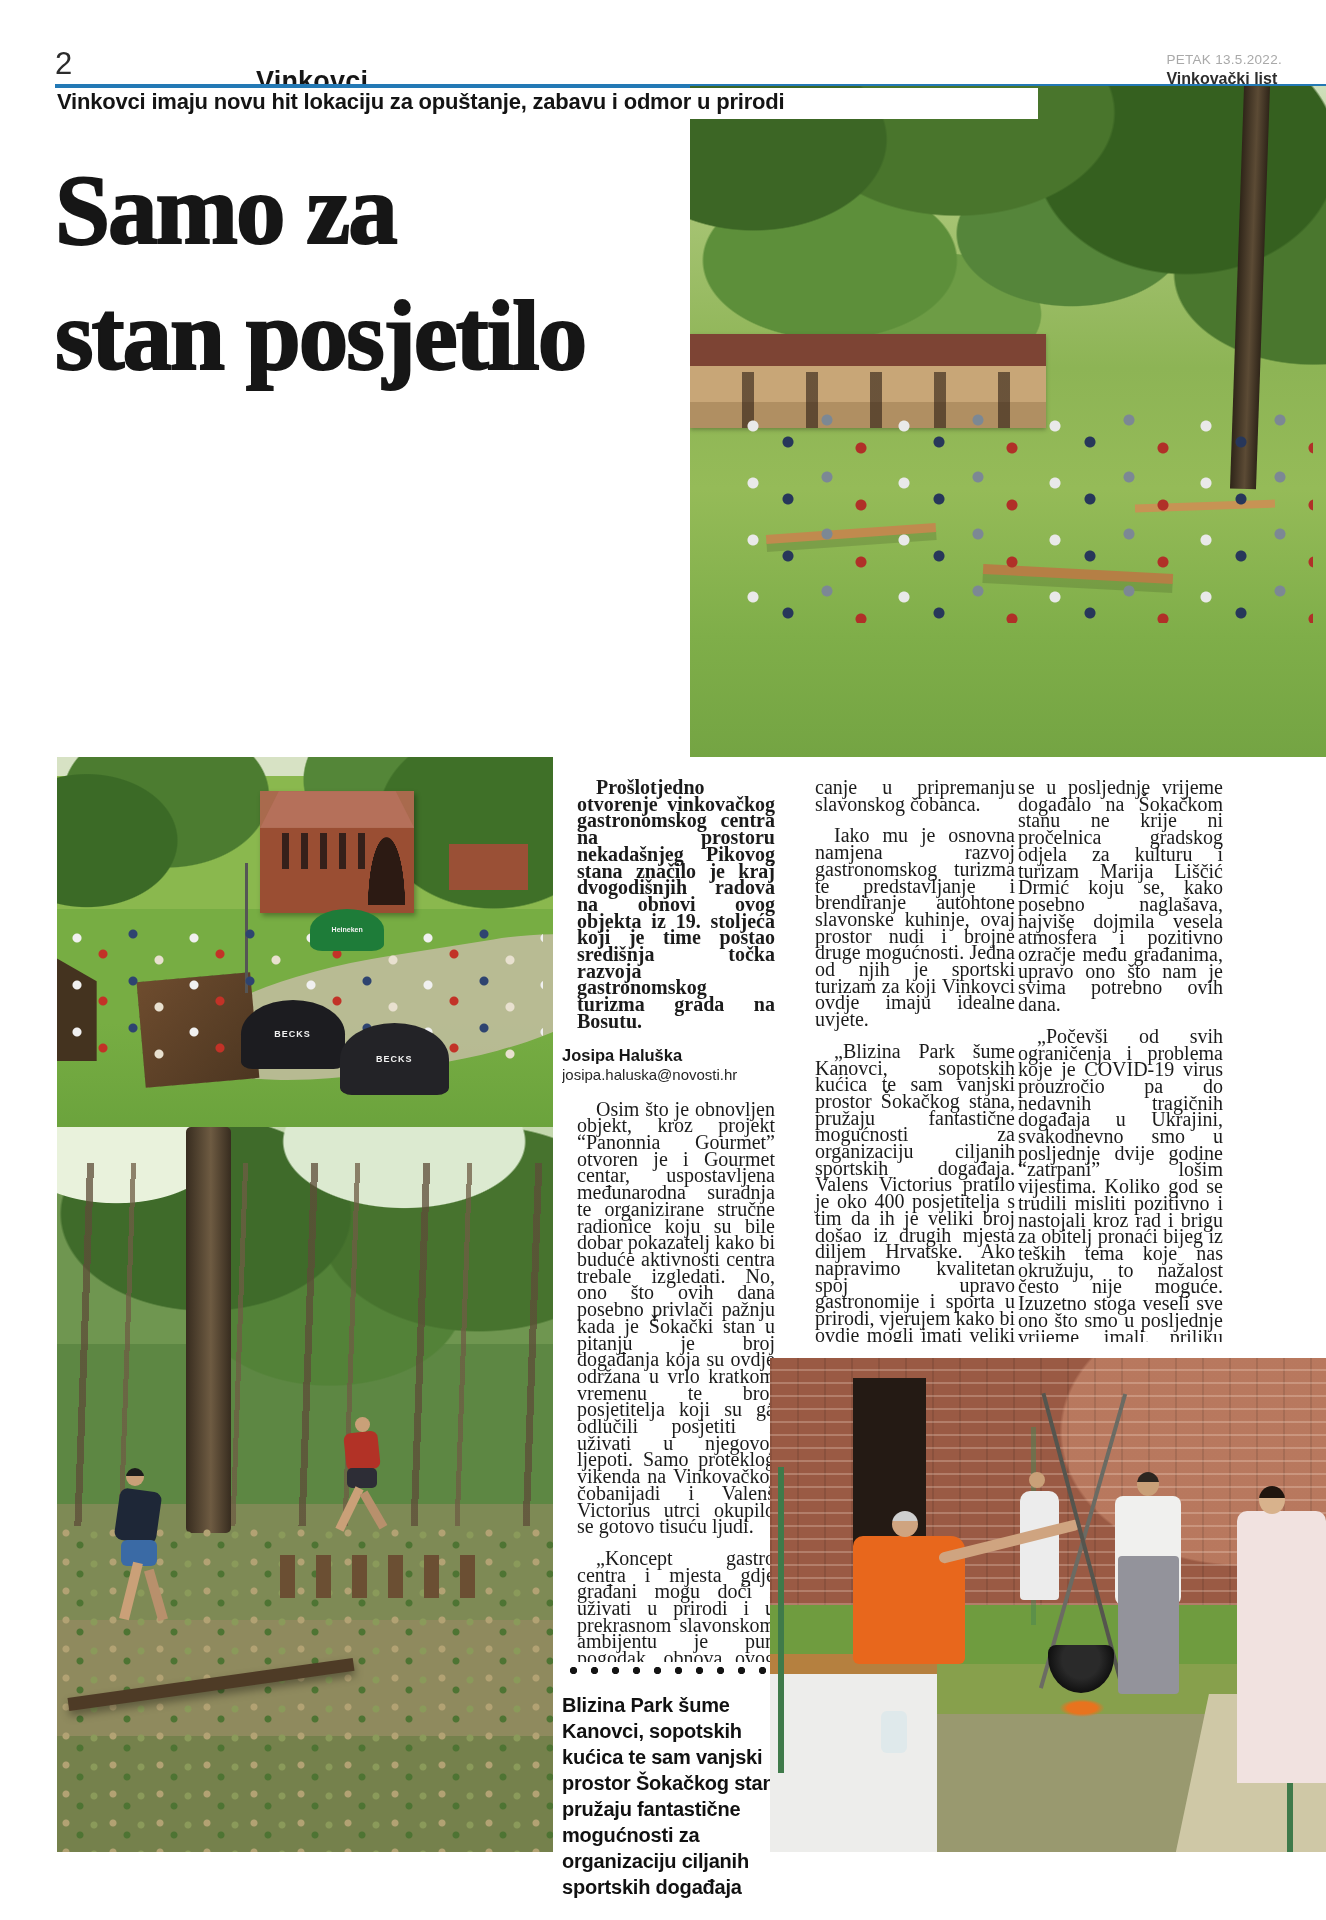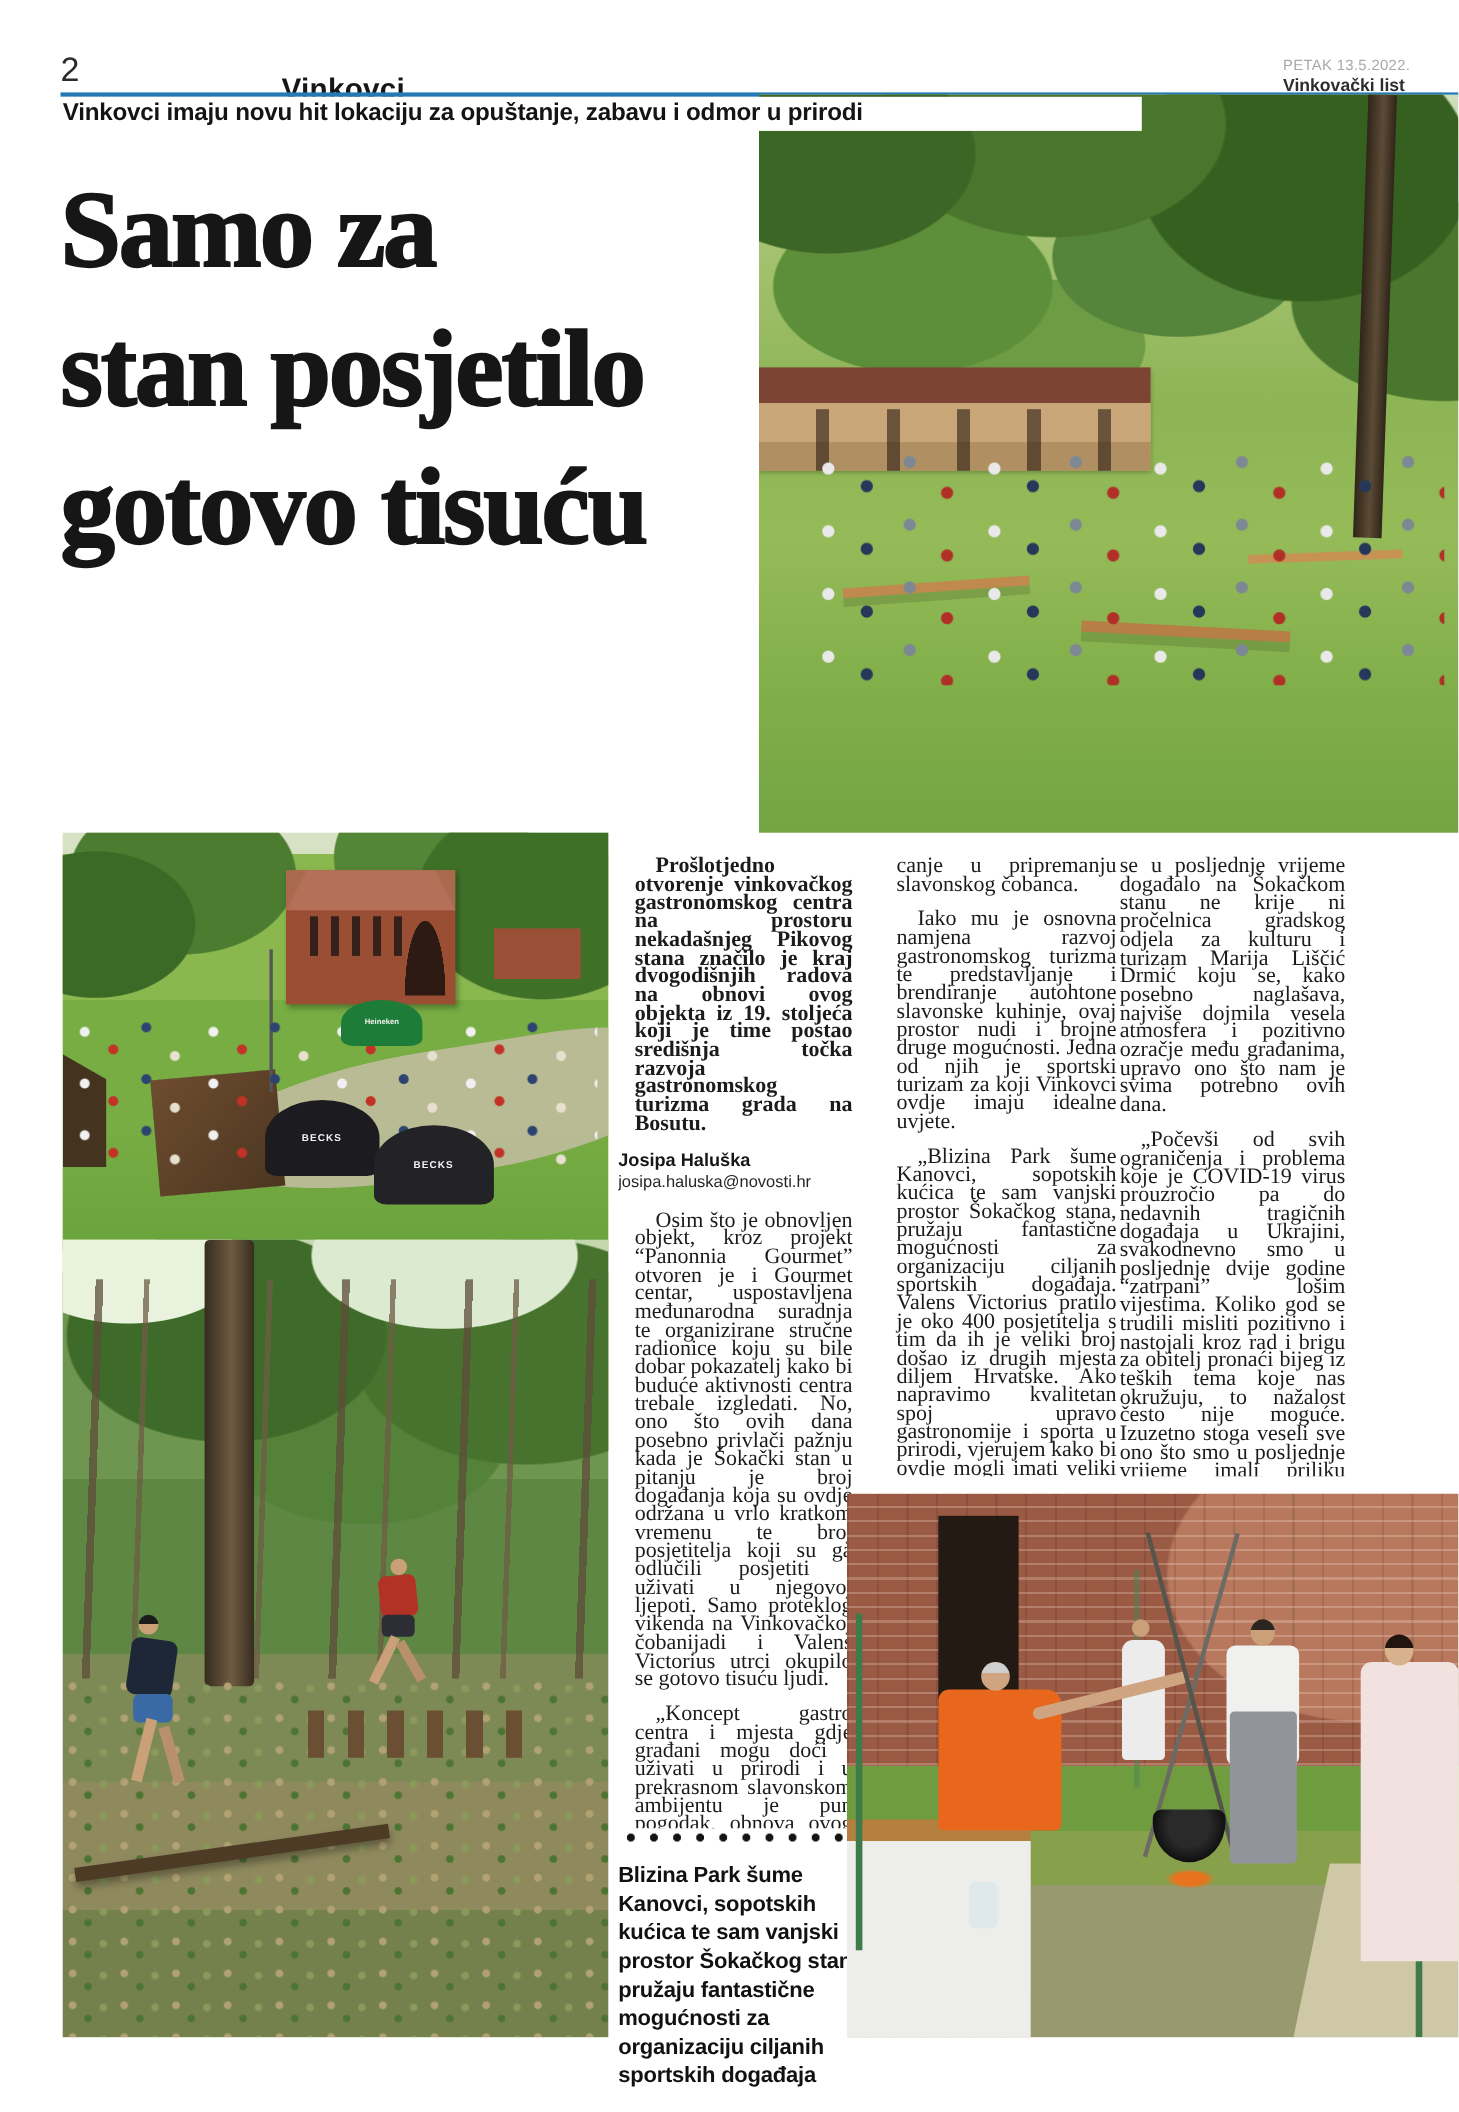--- a/index.html
+++ b/index.html
@@ -196,21 +196,20 @@
     <div class="tr-bench2"></div>
     <div class="tr-bench3"></div>
     <div class="tr-people"></div>
   </div>
 
   <div class="abs kicker-strip"></div>
   <div class="abs kicker">Vinkovci imaju novu hit lokaciju za opuštanje, zabavu i odmor u prirodi</div>
   <div class="abs headline">
     <div>Samo za</div>
     <div>stan posjetilo</div>
-    <div>gotovo tisuću</div>
   </div>
 
   <div class="photo photo-ae">
     <div class="ae-path"></div>
     <div class="ae-build">
       <div class="ae-build-roof"></div>
       <div class="ae-build-win"></div>
       <div class="ae-build-arch"></div>
     </div>
     <div class="ae-build2"></div>

